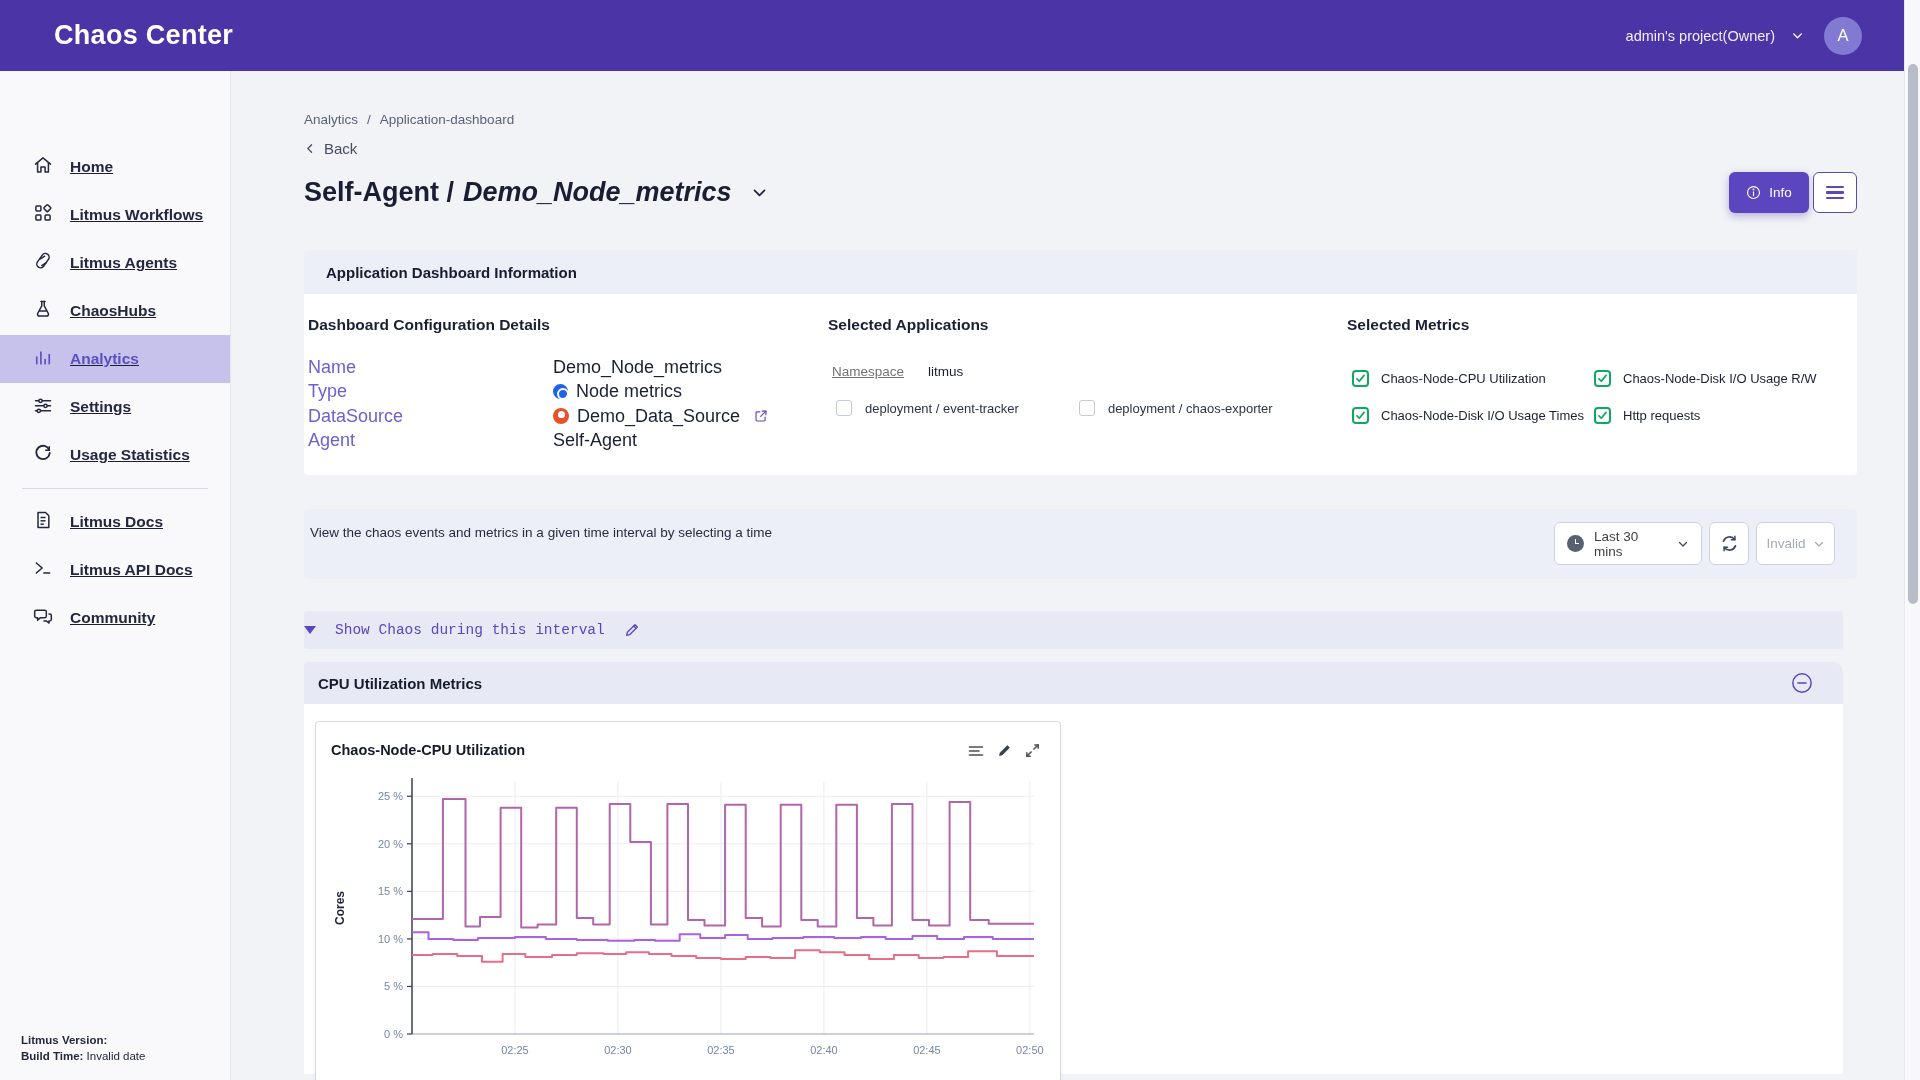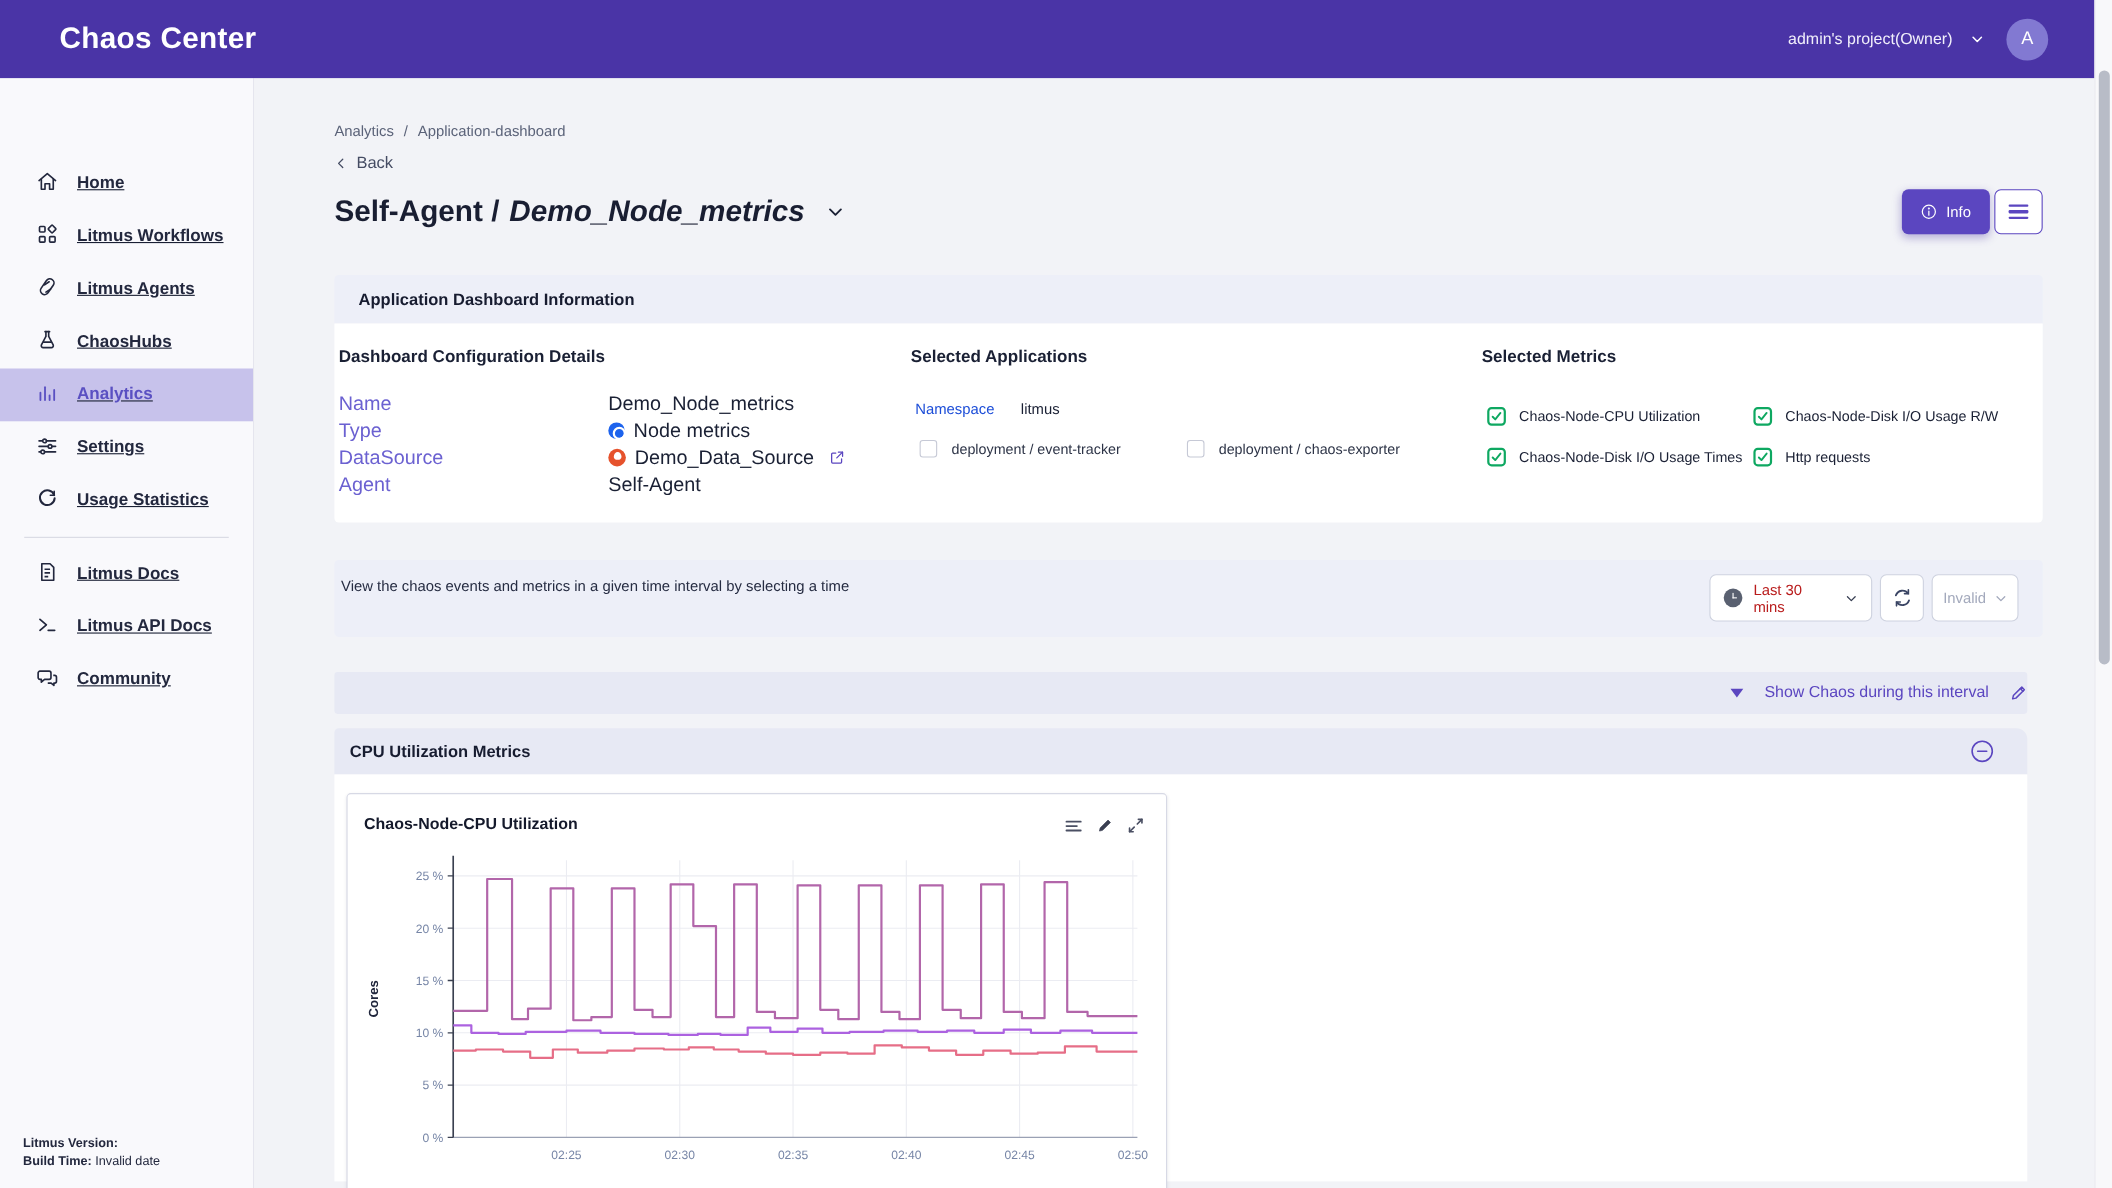--- a/index.html
+++ b/index.html
@@ -64,50 +64,50 @@
   .cfg-value { color:#1a2034; display:flex; align-items:center; gap:8px; }
   .type-icon { width:15px; height:15px; border-radius:50%; background:#1d63ed; border:none; position:relative; }
   .type-icon::after { content:""; position:absolute; left:3.5px; top:3.5px; width:8px; height:8px; border:2px solid #fff; border-radius:50%; }
   .prom-icon { width:16px; height:16px; border-radius:50%; background:#e6522c; position:relative; }
   .prom-icon::after { content:""; position:absolute; left:4.5px; top:3px; width:7px; height:7px; background:#fff;
                       border-radius:50% 50% 50% 50% / 60% 60% 40% 40%; }
   .ext-link { margin-left:6px; cursor:pointer; display:flex; }
 
   .col-apps { position:absolute; left:524px; top:22px; }
   .ns-row { position:absolute; top:70px; left:0; display:flex; gap:24px; font-size:13.5px; width:300px; }
-  .ns-label { color:#1d4ed8; }
+  .ns-label { color:#737373;text-decoration:underline; }
   .ns-value { color:#1a2034; }
   .apps-cbs { position:absolute; top:106px; left:4px; display:flex; gap:60px; width:460px; }
   .cb-item { display:flex; align-items:center; gap:13px; font-size:13px; color:#2d3447; }
   .cb { width:16px; height:16px; border:1.5px solid #c6c9d6; border-radius:3px; background:#fff; cursor:pointer;
         display:flex; align-items:center; justify-content:center; }
   .cb svg { display:none; }
   .cb.checked { width:17px; height:17px; border:2px solid #0ea861; border-radius:4px; }
   .cb.checked svg { display:block; }
 
   .col-metrics { position:absolute; left:1043px; top:22px; }
   .metrics-grid { position:absolute; left:0; top:0; width:500px; }
   .metric { position:absolute; display:flex; align-items:center; gap:12px; font-size:13px; color:#1a2034; white-space:nowrap; }
 
   
   .time-panel { margin-top:34px; height:70px; background:#edeff8; border-radius:4px; position:relative; }
   .time-desc { position:absolute; left:6px; top:13px; font-size:13.5px; line-height:21px; color:#262c42; }
   .time-controls { position:absolute; right:22px; top:13px; display:flex; gap:7px; }
   .ctl { height:43px; background:#fff; border:1px solid #ced2df; border-radius:6px; display:flex; align-items:center; cursor:pointer; }
-  .range-select { width:148px; padding:0 12px; gap:10px; font-size:13.5px; color:#b91c1c; justify-content:flex-start; }
+  .range-select { width:148px; padding:0 12px; gap:10px; font-size:13.5px; color:#404040; justify-content:flex-start; }
   .range-select .spacer { flex:1; }
   .refresh-icon-btn { width:40px; justify-content:center; }
   .refresh-select { width:79px; font-size:13.5px; color:#a3a9bc; justify-content:center; gap:7px; }
   .clock-icon { width:17px; height:17px; border-radius:50%; background:#596070; position:relative; flex:0 0 auto; }
   .clock-icon::before { content:""; position:absolute; left:7.5px; top:3.5px; width:1.8px; height:5.5px; background:#fff; }
   .clock-icon::after { content:""; position:absolute; left:7.5px; top:7.5px; width:4.5px; height:1.8px; background:#fff; }
 
   
   .chaos-bar { margin-top:32px; width:1539px; height:38px; background:#e7e9f4; border-radius:3px;
-               display:flex; align-items:center; justify-content:flex-end; gap:19px; cursor:pointer; }
+               display:flex; align-items:center; justify-content:flex-start; gap:19px; cursor:pointer;font-family:Liberation Mono, monospace; }
   .chaos-bar .label { font-size:14.5px; font-weight:500; color:#5b46c0; }
 
   
   .cpu-section { margin-top:13px; width:1539px; }
   .cpu-header { height:42px; background:#e7e9f4; border-radius:4px 10px 0 0; display:flex; align-items:center;
                 padding-left:14px; font-size:15px; font-weight:700; color:#171c30; position:relative; }
   .collapse-btn { position:absolute; right:30px; top:10px; width:22px; height:22px; cursor:pointer; }
   .cpu-body { background:#fff; height:370px; position:relative; }
 
   .chart-card { position:absolute; left:11px; top:17px; width:746px; height:368px; background:#fff;

